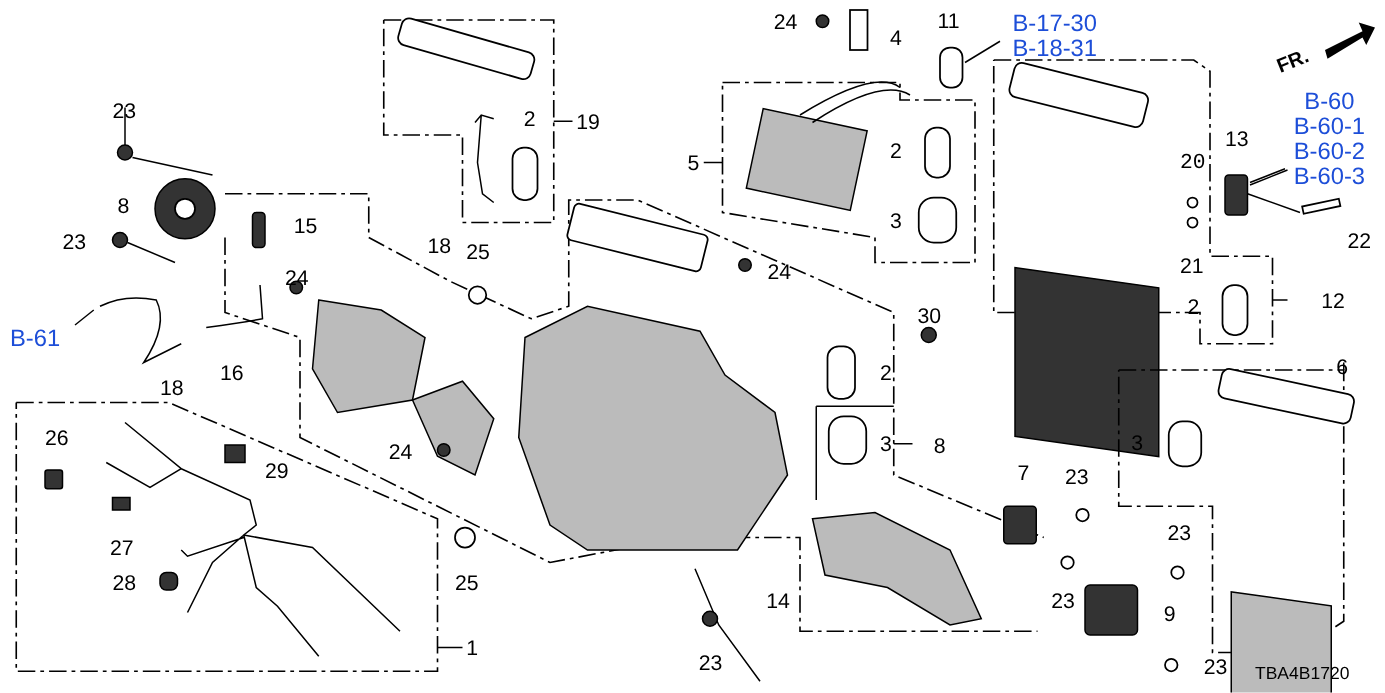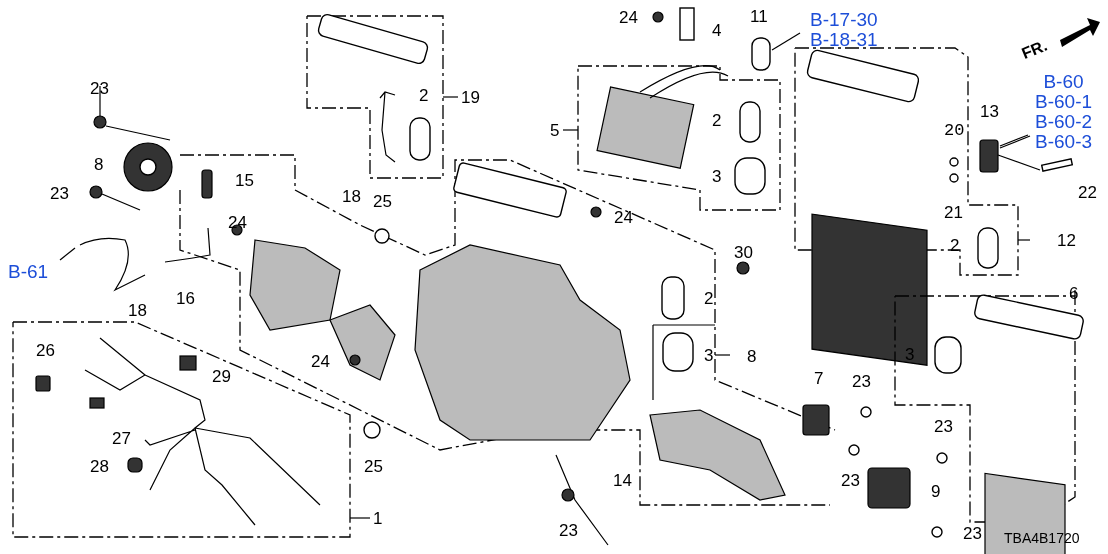--- a/index.html
+++ b/index.html
@@ -155,21 +155,21 @@
 <span class="callout" style="left:128px;top:302px;">18</span>
 <span class="callout" style="left:176px;top:290px;">16</span>
 <span class="callout" style="left:704px;top:290px;">2</span>
 <span class="callout" style="left:704px;top:347px;">3</span>
 <span class="callout" style="left:747px;top:348px;">8</span>
 <span class="callout" style="left:1069px;top:285px;">6</span>
 <span class="callout" style="left:905px;top:346px;">3</span>
 <span class="callout" style="left:36px;top:342px;">26</span>
 <span class="callout" style="left:212px;top:368px;text-align:right;">29</span>
 <span class="callout" style="left:311px;top:353px;">24</span>
-<span class="callout" style="left:88px;top:430px;margin-left:24px;">27</span>
+<span class="callout" style="left:88px;top:430px;">27</span>
 <span class="callout" style="left:90px;top:458px;">28</span>
 <span class="callout" style="left:364px;top:458px;">25</span>
 <span class="callout" style="left:814px;top:370px;">7</span>
 <span class="callout" style="left:852px;top:373px;">23</span>
 <span class="callout" style="left:841px;top:472px;">23</span>
 <span class="callout" style="left:934px;top:418px;">23</span>
 <span class="callout" style="left:931px;top:483px;">9</span>
 <span class="callout" style="left:613px;top:472px;">14</span>
 <span class="callout" style="left:559px;top:522px;">23</span>
 <span class="callout" style="left:963px;top:525px;">23</span>

